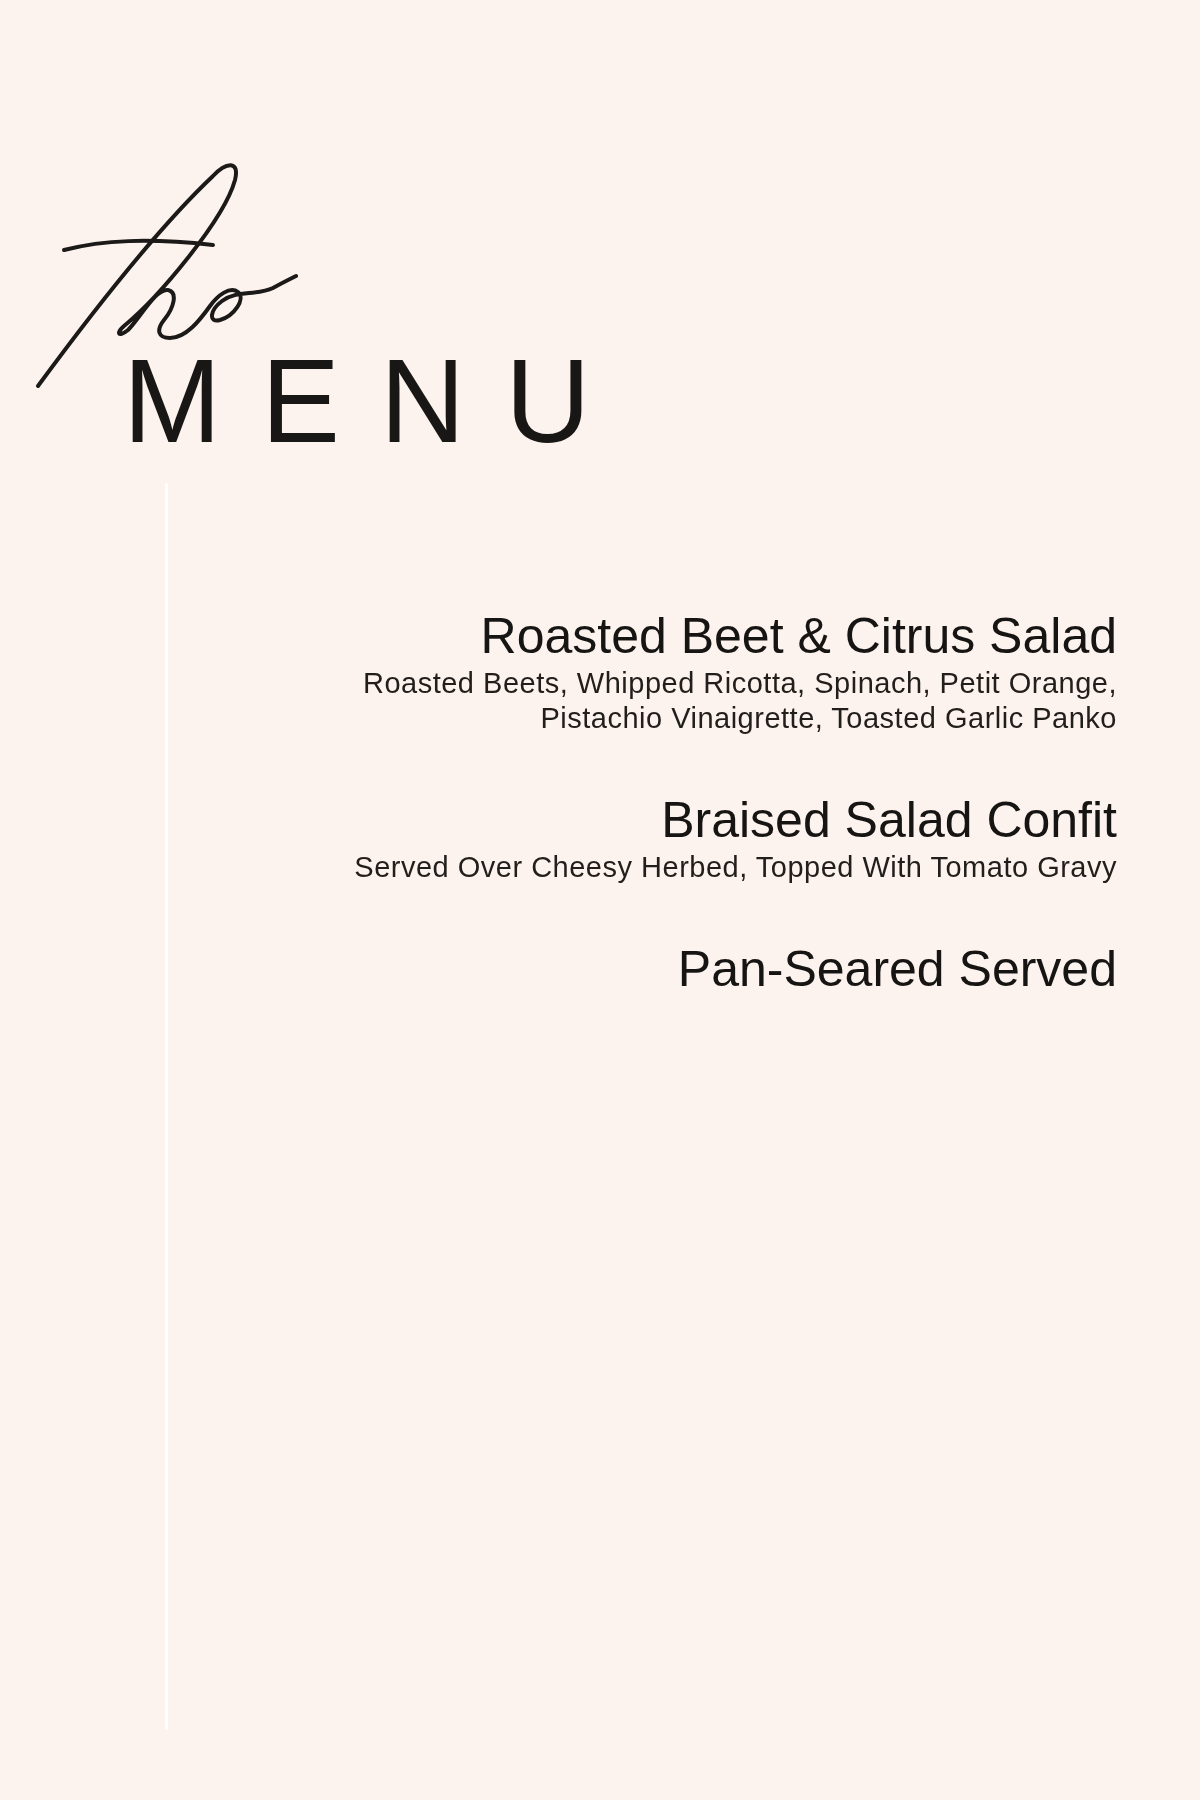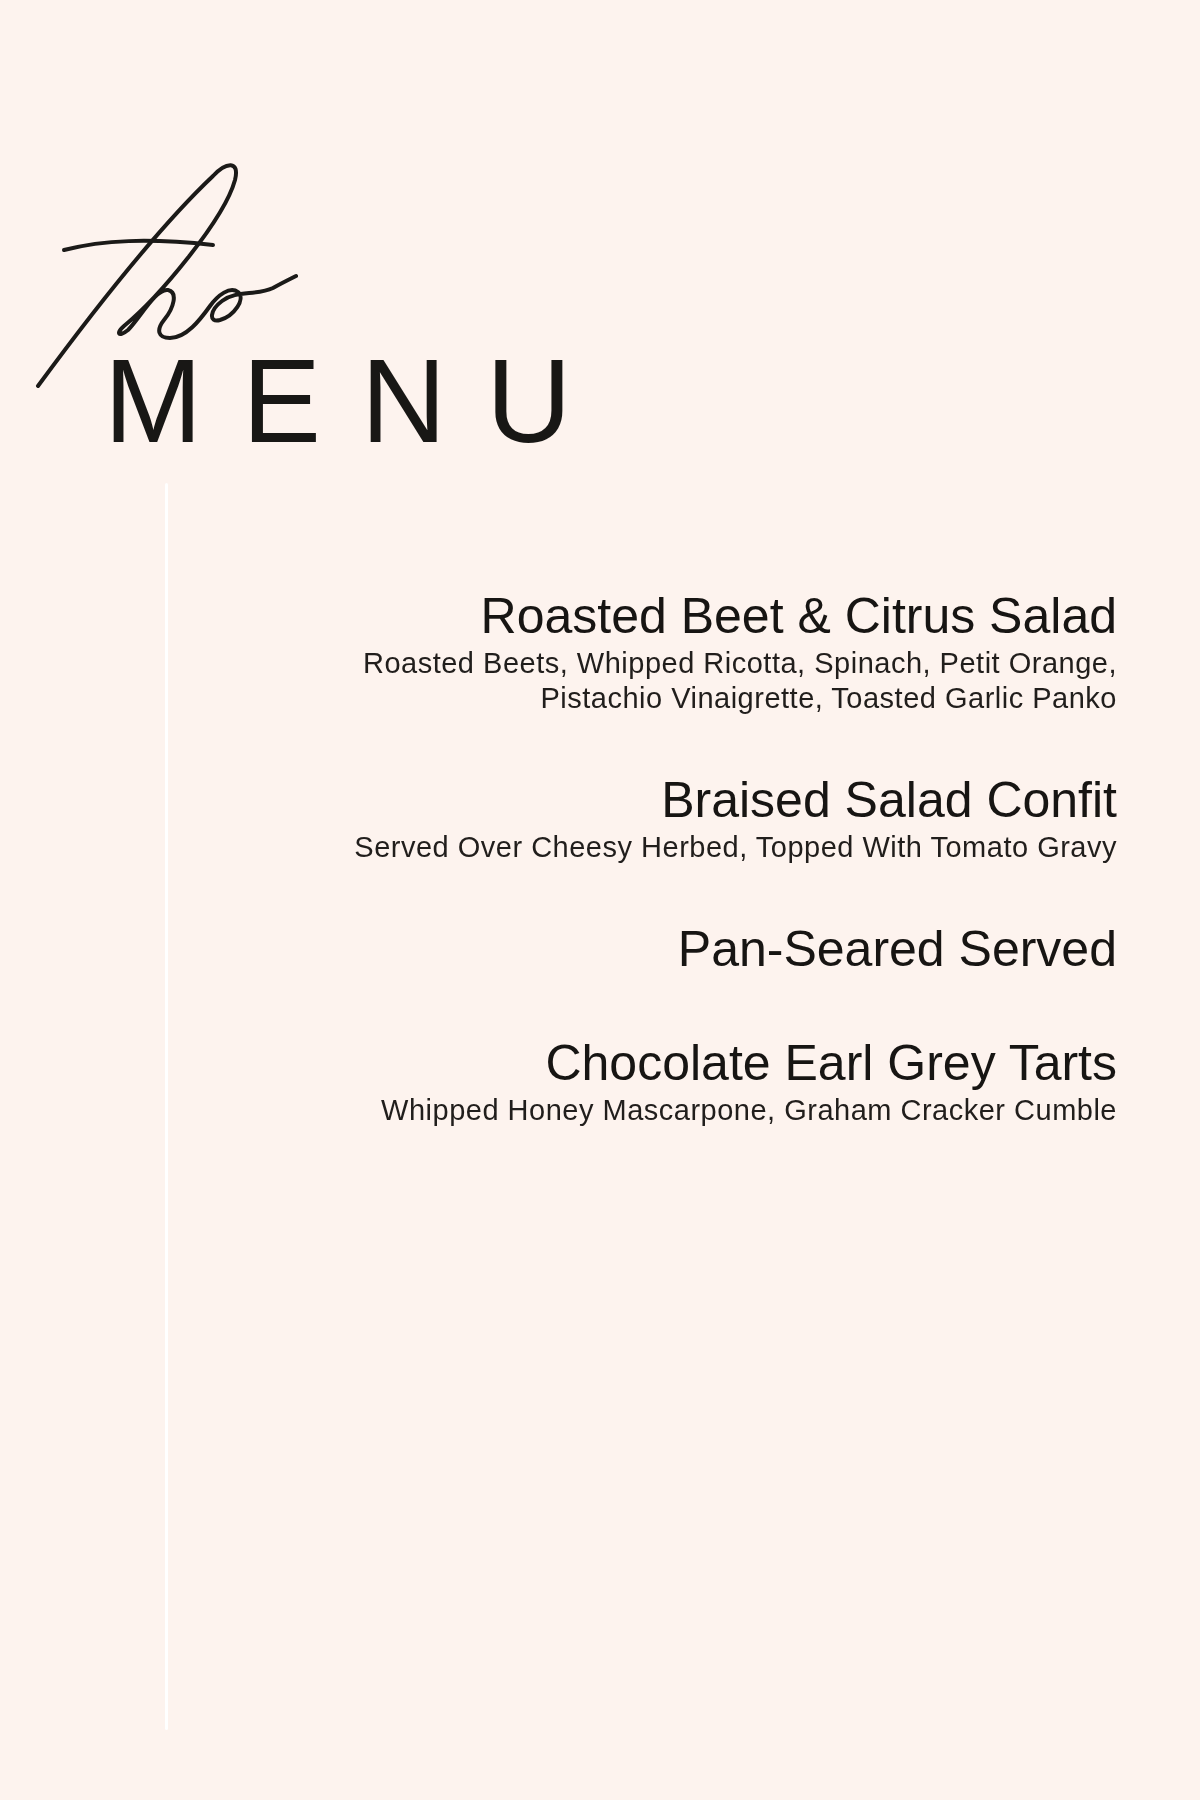--- a/index.html
+++ b/index.html
@@ -13,32 +13,32 @@
   
   .script-wrap{
     position:absolute;left:28px;top:148px;width:300px;height:250px;
   }
   .script-wrap svg{width:100%;height:100%;display:block}
   .script-wrap path{fill:none;stroke:#1b1a18;stroke-width:4;stroke-linecap:round;stroke-linejoin:round}
   
   .sr-only{position:absolute;width:1px;height:1px;overflow:hidden;clip:rect(0 0 0 0);white-space:nowrap}
 
   .menu-word{
-    position:absolute;left:104px;top:342px;
+    position:absolute;left:123px;top:342px;
     font-size:118px;line-height:1;font-weight:300;
     letter-spacing:40px;color:#181715;white-space:nowrap;
   }
   .vline{
     position:absolute;left:165px;top:483px;
     width:3px;height:1247px;
     background:rgba(255,255,255,0.95);
     border-radius:2px;
   }
   .items{
-    position:absolute;top:586px;right:83px;
+    position:absolute;top:606px;right:83px;
     text-align:right;
     margin-left:20px;
   }
   .item{margin-bottom:54px}
   .item-name{
     font-size:50px;line-height:60px;font-weight:400;
     color:#171513;white-space:nowrap;
   }
   .item-desc{
     font-size:29px;line-height:35px;letter-spacing:0.5px;
@@ -88,19 +88,13 @@
     <div class="item-desc">
         <div>Served Over Cheesy Herbed, Topped With Tomato Gravy</div>
       </div>
   </div>
 
   <div class="item">
     <div class="item-name">Pan-Seared Served</div>
   </div>
 
 
-  <div class="item">
-    <div class="item-name">Chocolate Earl Grey Tarts</div>
-    <div class="item-desc">
-        <div>Whipped Honey Mascarpone, Graham Cracker Cumble</div>
-      </div>
-  </div>
 </div>
 
 </body></html>

